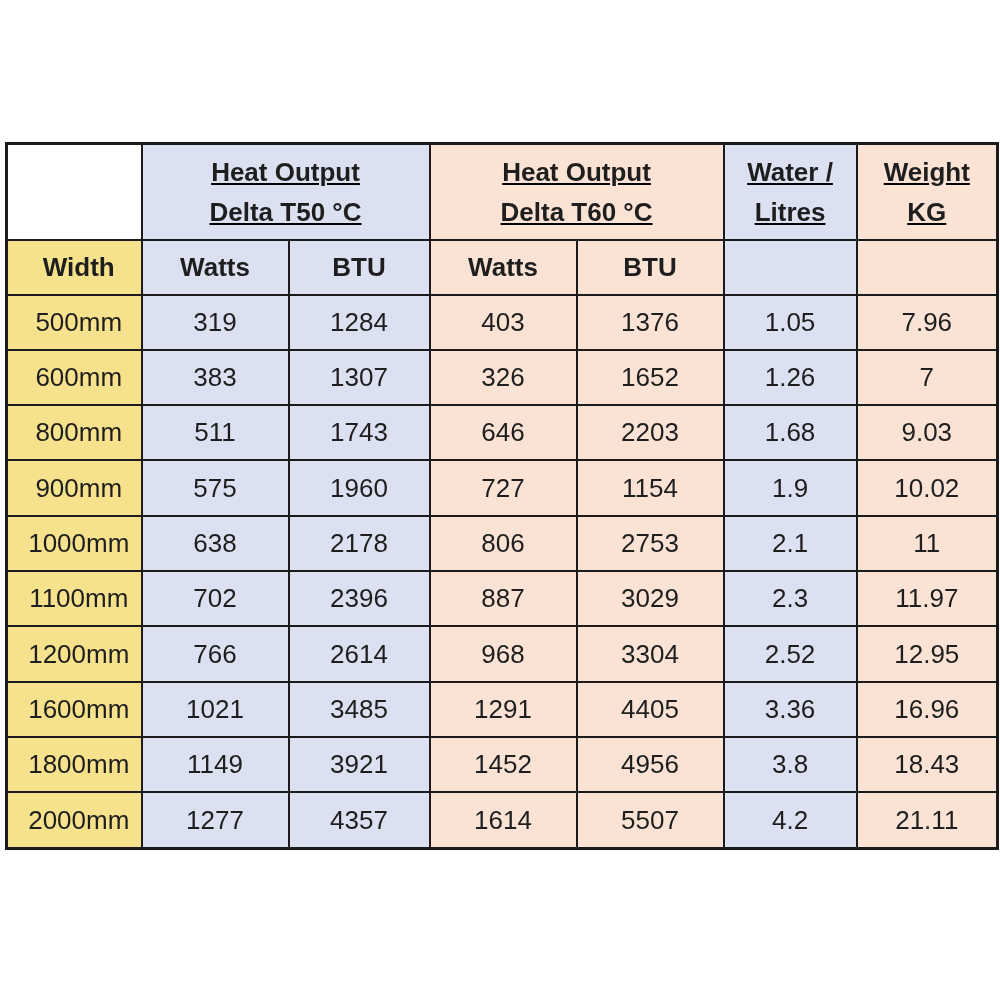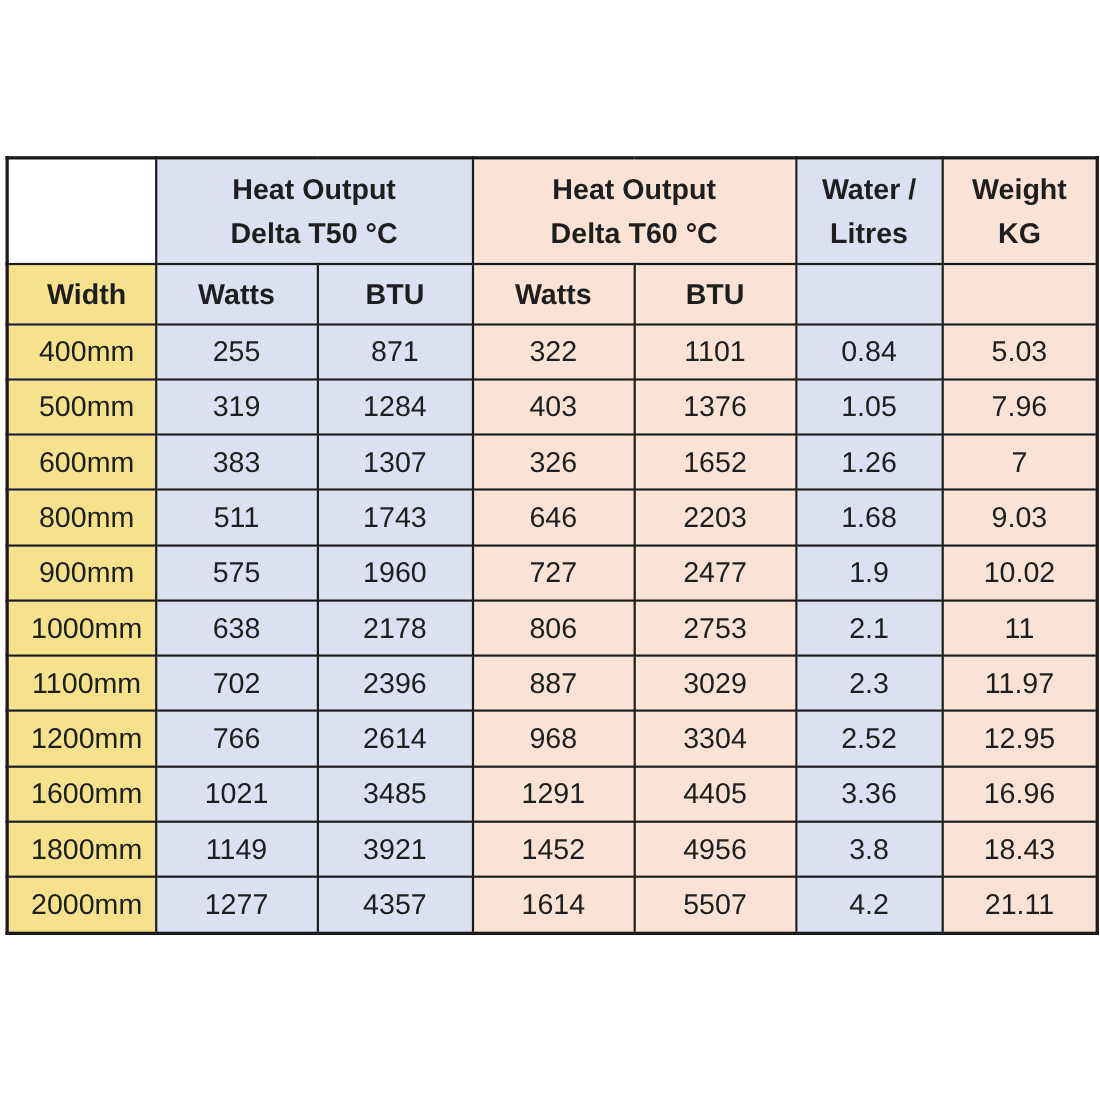--- a/index.html
+++ b/index.html
@@ -26,21 +26,21 @@
     border: 2px solid var(--border, #1b1b1b);
     text-align: center;
     vertical-align: middle;
     color: #1e1e1e;
     font-size: 26px;
     overflow: hidden;
     white-space: nowrap;
   }
   .spec-table th { font-weight: bold; }
   .spec-table td { font-weight: normal; }
-  tr.group-row { height: 96px; }
+  tr.group-row { height: 96px; text-decoration: underline; }
   tr.sub-row   { height: 55px; }
   .hdr-line { line-height: 40px; }
   .white  { background: #ffffff; }
   .yellow { background: var(--yellow, #f6e28c); }
   .blue   { background: var(--blue, #dbe1f0); }
   .peach  { background: var(--peach, #fae3d4); }
   .left-cell {
     text-align: left;
     padding-left: 9px;
     font-weight: bold;
@@ -85,29 +85,20 @@
         <th class="blue">Watts</th>
         <th class="blue">BTU</th>
         <th class="peach">Watts</th>
         <th class="peach">BTU</th>
         <th class="blue"></th>
         <th class="peach"></th>
       </tr>
     </thead>
     <tbody>
         <tr>
-          <td class="yellow left-cell">400mm</td>
-          <td class="blue">255</td>
-          <td class="blue">871</td>
-          <td class="peach">322</td>
-          <td class="peach">1101</td>
-          <td class="blue">0.84</td>
-          <td class="peach">5.03</td>
-        </tr>
-        <tr>
           <td class="yellow left-cell">500mm</td>
           <td class="blue">319</td>
           <td class="blue">1284</td>
           <td class="peach">403</td>
           <td class="peach">1376</td>
           <td class="blue">1.05</td>
           <td class="peach">7.96</td>
         </tr>
         <tr>
           <td class="yellow left-cell">600mm</td>
@@ -125,21 +116,21 @@
           <td class="peach">646</td>
           <td class="peach">2203</td>
           <td class="blue">1.68</td>
           <td class="peach">9.03</td>
         </tr>
         <tr>
           <td class="yellow left-cell">900mm</td>
           <td class="blue">575</td>
           <td class="blue">1960</td>
           <td class="peach">727</td>
-          <td class="peach">2477</td>
+          <td class="peach">1154</td>
           <td class="blue">1.9</td>
           <td class="peach">10.02</td>
         </tr>
         <tr>
           <td class="yellow left-cell">1000mm</td>
           <td class="blue">638</td>
           <td class="blue">2178</td>
           <td class="peach">806</td>
           <td class="peach">2753</td>
           <td class="blue">2.1</td>

